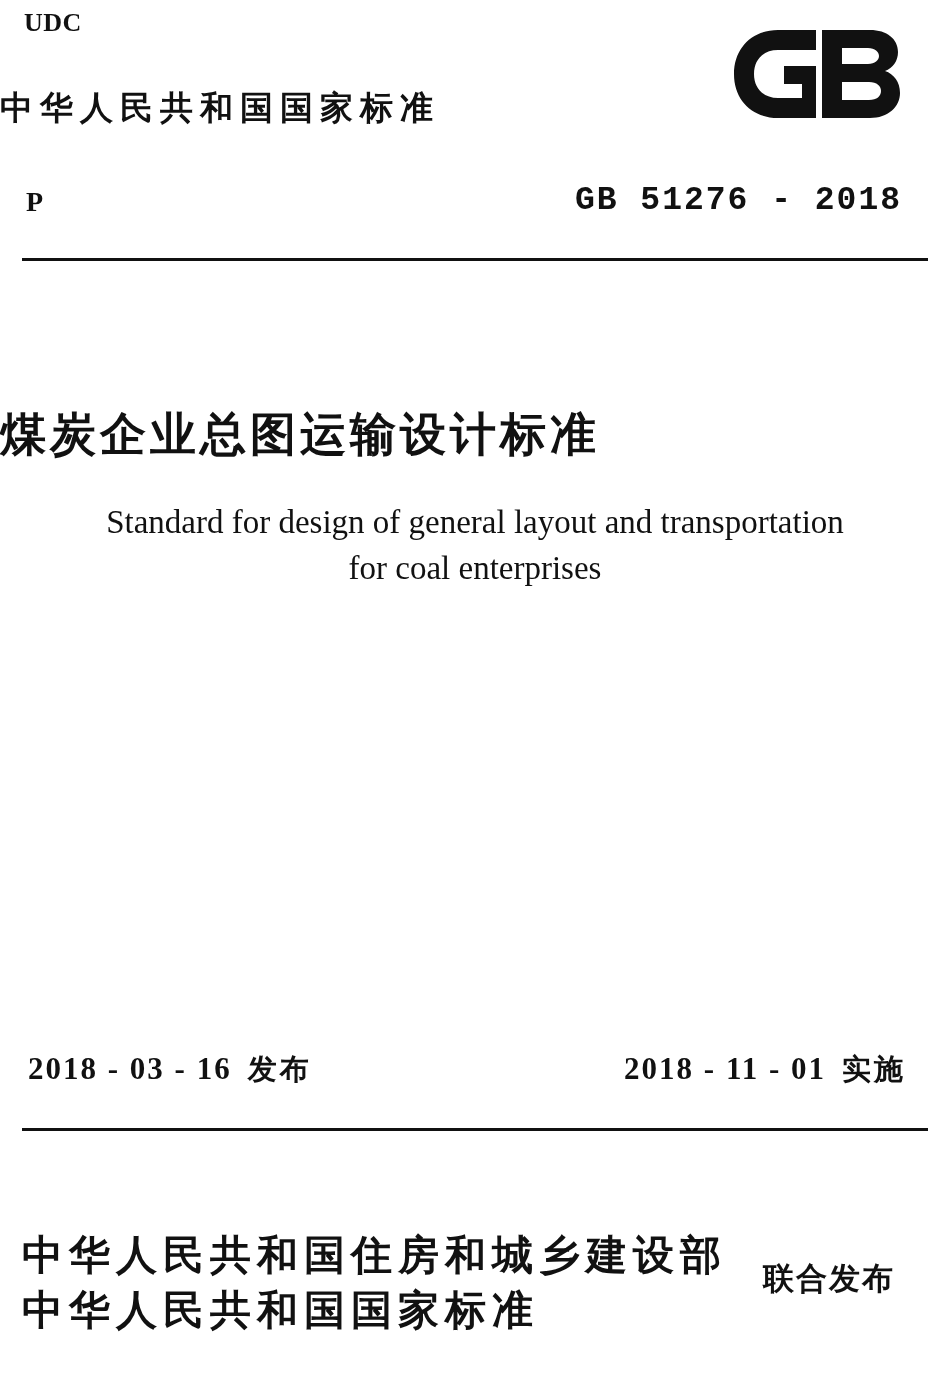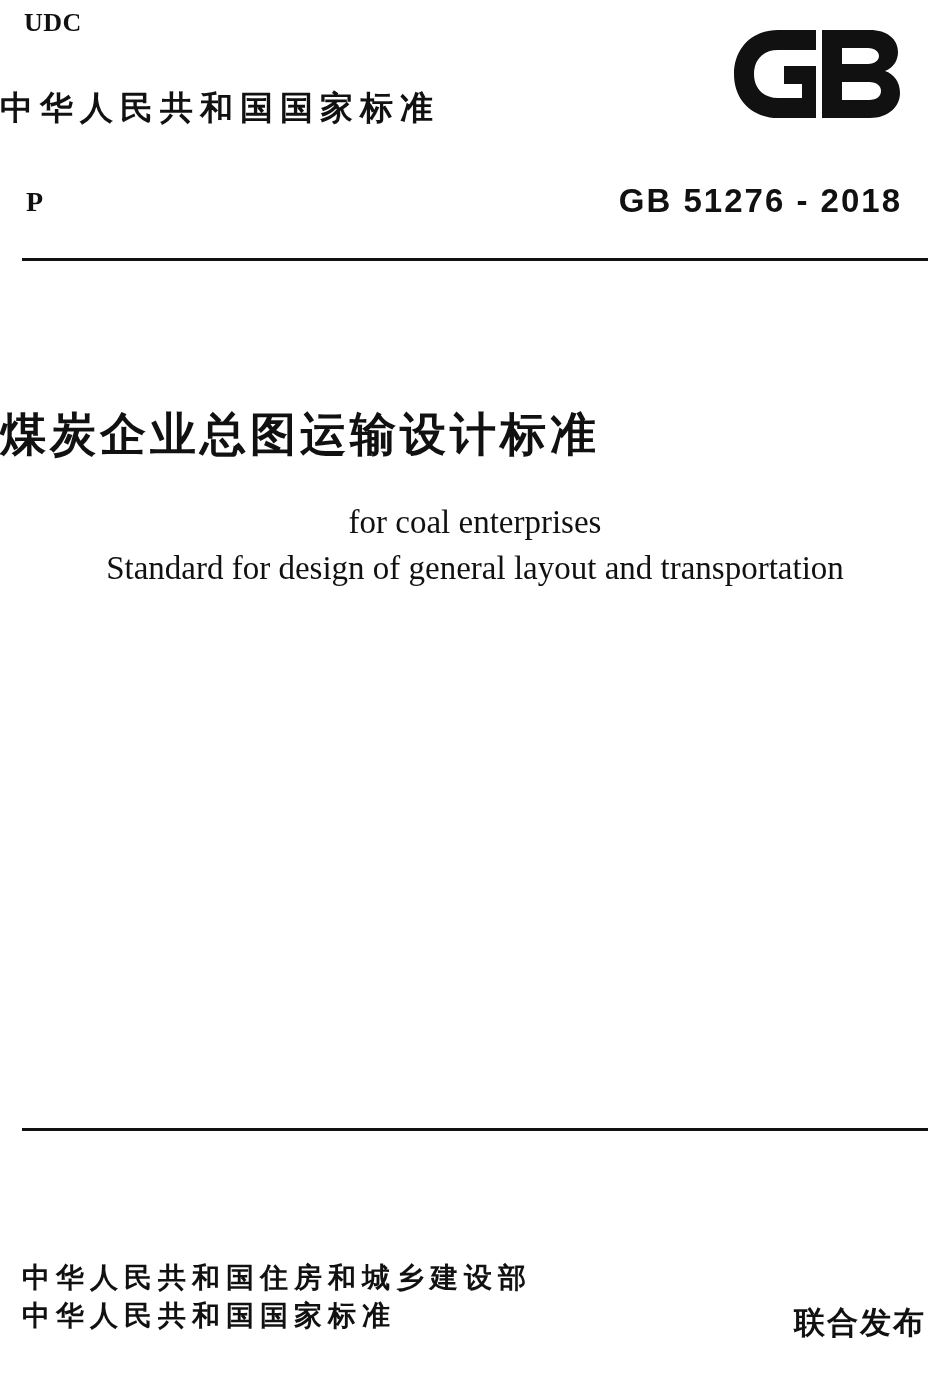--- a/index.html
+++ b/index.html
@@ -56,21 +56,21 @@
     top: 186px;
     font-family: "Liberation Serif", serif;
     font-weight: bold;
     font-size: 28px;
   }
 
   .std-number {
     position: absolute;
     right: 48px;
     top: 182px;
-    font-family: Liberation Sans, sans-serif;
+    font-family: Liberation Mono, monospace;
     font-weight: bold;
     font-size: 33px;
     letter-spacing: 2px;
   }
 
   .rule-top {
     position: absolute;
     left: 22px;
     right: 22px;
     top: 258px;
@@ -141,36 +141,34 @@
     background: #111;
   }
 
   
   .issuers {
     position: absolute;
     left: 22px;
     top: 1228px;
     font-family: "DejaVu Sans", sans-serif;
     font-weight: bold;
-    font-size: 28px;
+    font-size: 41px;
     line-height: 1.35;
     letter-spacing: 6px;
-    margin-top: 31px;
   }
   .issuer-line { white-space: nowrap; }
 
   .joint-issue {
     position: absolute;
-    right: 24px;
+    right: 55px;
     top: 1258px;
     font-family: "DejaVu Sans", sans-serif;
     font-weight: bold;
     font-size: 31px;
     letter-spacing: 2px;
-    margin-top: 44px;
   }
 </style>
 </head>
 <body>
 
 <div class="page">
 
   <div class="udc">UDC</div>
 
   <div class="national-standard-title">中华人民共和国国家标准</div>
@@ -209,24 +207,34 @@
 
   <div class="class-letter">P</div>
 
   <div class="std-number">GB 51276 - 2018</div>
 
   <div class="rule-top"></div>
 
   <div class="doc-title-cn">煤炭企业总图运输设计标准</div>
 
   <div class="doc-title-en">
+    <div>Standard for design of general layout and transportation</div>
     <div>for coal enterprises</div>
-    <div>Standard for design of general layout and transportation</div>
-  </div>
-
+  </div>
+
+  <div class="dates-row">
+    <div class="date-item dates-left">
+      <span class="date-num">2018 - 03 - 16</span>
+      <span class="date-word">发布</span>
+    </div>
+    <div class="date-item dates-right">
+      <span class="date-num">2018 - 11 - 01</span>
+      <span class="date-word">实施</span>
+    </div>
+  </div>
 
   <div class="rule-bottom"></div>
 
   <div class="issuers">
     <div class="issuer-line">中华人民共和国住房和城乡建设部</div>
     <div class="issuer-line">中华人民共和国国家标准</div>
   </div>
 
   <div class="joint-issue">联合发布</div>
 

